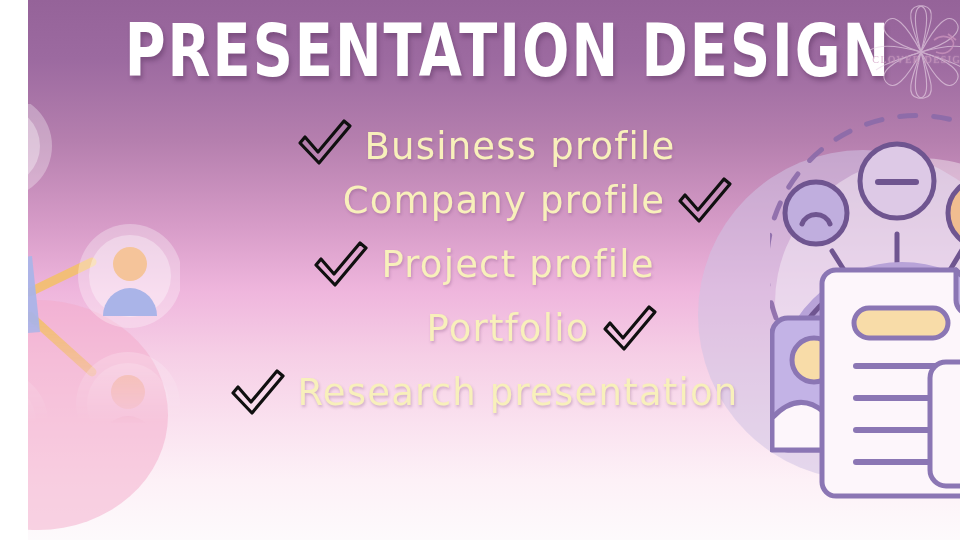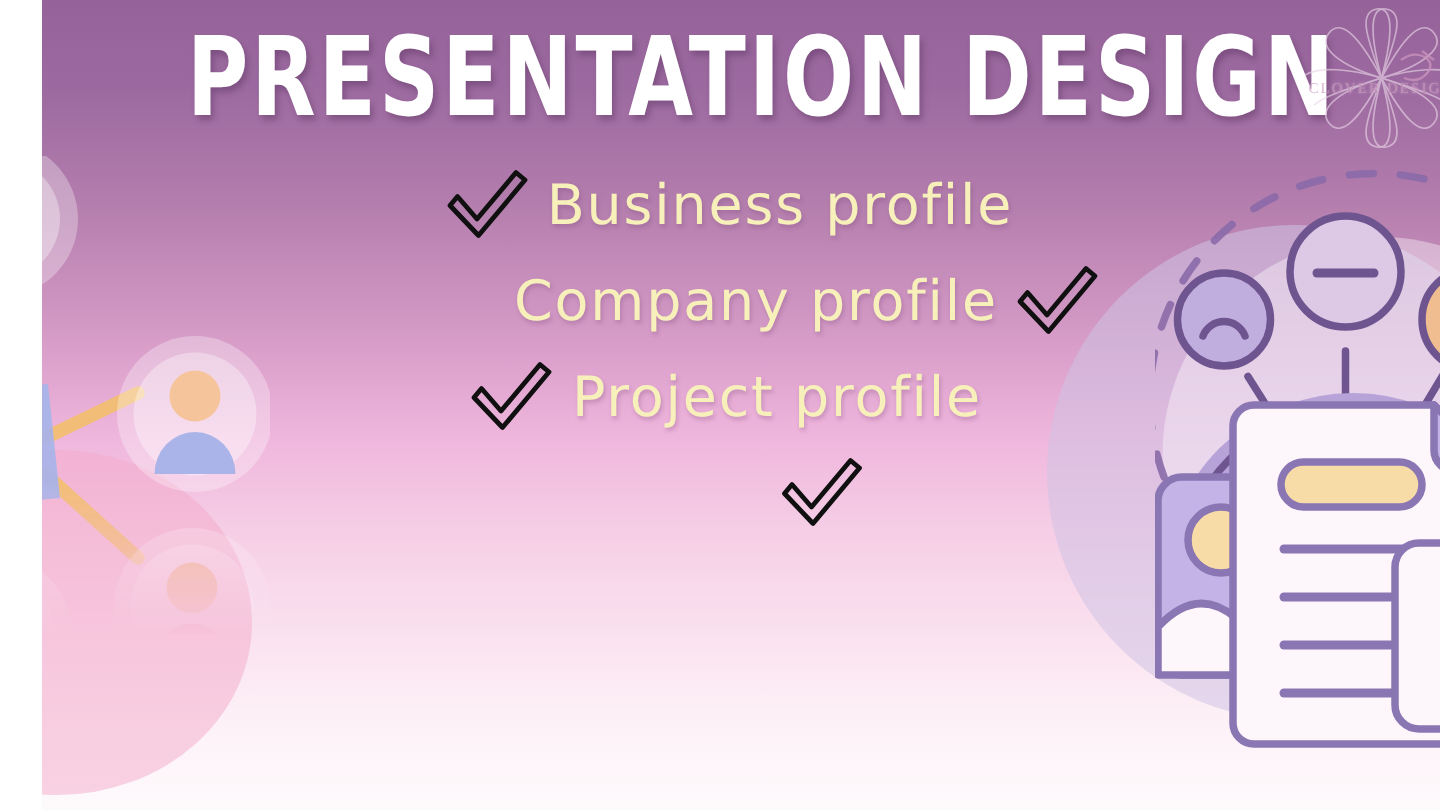--- a/index.html
+++ b/index.html
@@ -86,21 +86,21 @@
     text-shadow:1px 2px 3px rgba(120,70,120,.32);
   }
   .check {
     width:56px; height:52px; flex:0 0 56px;
     display:block;
   }
   .check.left  { margin-right:12px; }
   .check.right { margin-left:12px; }
 
   
-  .row.r0 { transform:translateX(-22px); }
+  .row.r0 { transform:translateX(-22px);align-items:flex-end; }
   .row.r1 { transform:translateX(30px);  }
   .row.r2 { transform:translateX(-24px); }
   .row.r3 { transform:translateX(34px);  }
   .row.r4 { transform:translateX(-24px); }
   .row.r5 { transform:translateX(36px);  }
 
   
   #art-left  { position:absolute; left:-58px; top:104px; width:210px; height:330px; }
   #art-right { position:absolute; right:0px;  top:88px;  width:218px; height:452px; }
   .fade-b {
@@ -263,19 +263,26 @@
     <path d="M3 27 L8 21 L21 36 L47 5 L53 10 L22 47 Z" fill="none" stroke="#101010" stroke-width="3.2" stroke-linejoin="round" stroke-linecap="round"></path>
   </svg>
       </div>
       <div class="row r2">
         <svg class="check left" viewBox="0 0 56 52">
     <path d="M3 27 L8 21 L21 36 L47 5 L53 10 L22 47 Z" fill="none" stroke="#101010" stroke-width="3.2" stroke-linejoin="round" stroke-linecap="round"></path>
   </svg>
         <span class="txt" style="color: rgb(248, 240, 187);">Project profile</span>
       </div>
       <div class="row r3">
+        <span class="txt" style="color: rgb(248, 240, 187);">Portfolio</span>
         <svg class="check right" viewBox="0 0 56 52">
     <path d="M3 27 L8 21 L21 36 L47 5 L53 10 L22 47 Z" fill="none" stroke="#101010" stroke-width="3.2" stroke-linejoin="round" stroke-linecap="round"></path>
   </svg>
       </div>
+      <div class="row r4">
+        <svg class="check left" viewBox="0 0 56 52">
+    <path d="M3 27 L8 21 L21 36 L47 5 L53 10 L22 47 Z" fill="none" stroke="#101010" stroke-width="3.2" stroke-linejoin="round" stroke-linecap="round"></path>
+  </svg>
+        <span class="txt" style="color: rgb(248, 240, 187);">Research presentation</span>
+      </div>
     </div>
 
 </div>
 
 </body></html>

